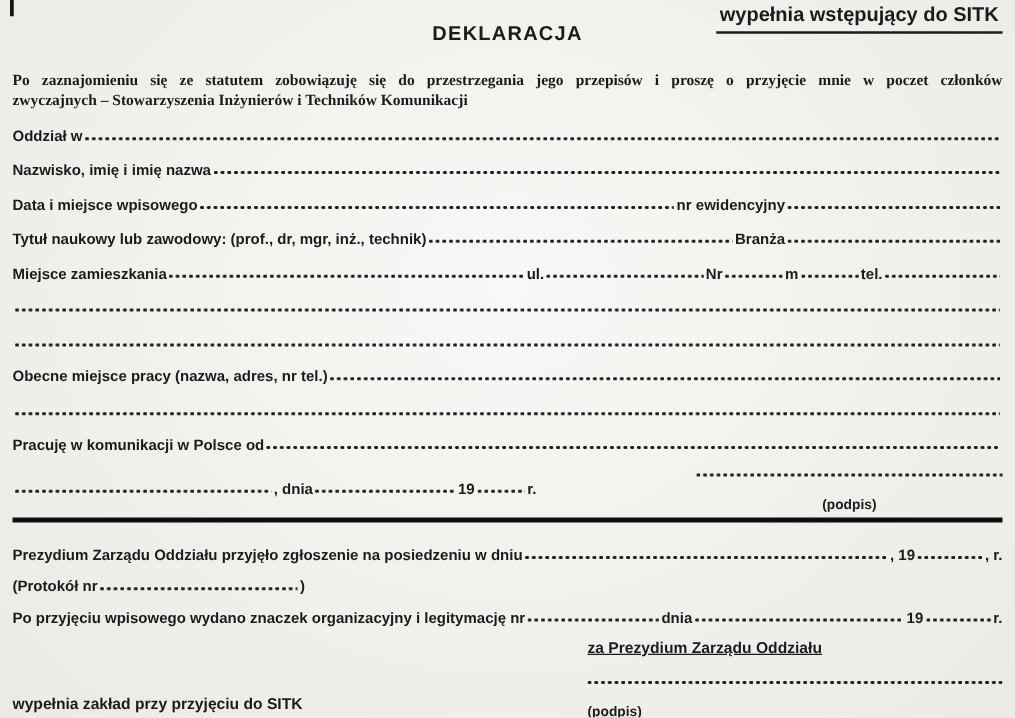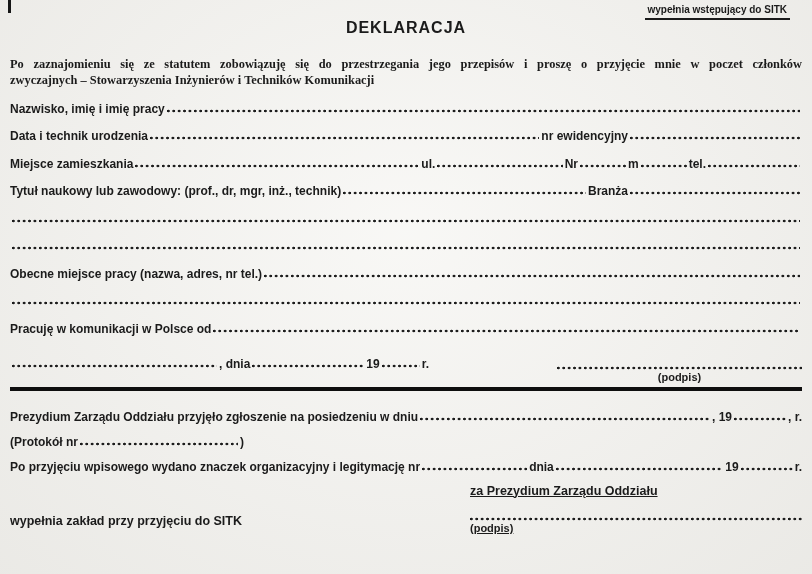--- a/index.html
+++ b/index.html
@@ -13,22 +13,22 @@
     color:#1b1b1b;
     font-family:"Liberation Sans", sans-serif;
     font-weight:700;
     overflow:hidden;
   }
   .edge-mark { position:absolute; left:8px; top:0; width:3px; height:13px; background:#161616; }
 
   .header { position:relative; height:40px; padding-top:9px; }
   .title  { margin:10px; text-align:center; font-size:16px; letter-spacing:1px; }
   .corner-note {
-    position:absolute; right:12px; top:4px;
-    font-size:10px; padding:0 3px 3px;
+    position:absolute; right:0; top:4px;
+    font-size:16px; padding:0 3px 3px;
     border-bottom:2px solid #1b1b1b;
   }
 
   .intro { margin:7px 0 0; font-size:12.4px; line-height:16px;font-family:Liberation Serif, serif; }
   .intro .l1 { display:block; text-align:justify; text-align-last:justify; }
   .intro .l2 { display:block; }
 
   .row { display:flex; align-items:flex-end; height:27.5px; font-size:12px; }
   #rows2 .row { height:25px;justify-content:center; }
   .lbl { line-height:14px; white-space:pre; }
@@ -38,21 +38,21 @@
     background-image: radial-gradient(circle at 1.6px 2px, #1c1c1c 1.3px, transparent 1.6px);
     background-size:5.4px 4px;
     background-repeat:repeat-x;
   }
 
   .row-sig { height:48px; }
   .row-sig .lbl { margin-bottom:13px; }
   .row-sig .leader:not(.sigleader) { margin-bottom:16px; }
   .sigcol { display:flex; flex-direction:column; align-items:center; flex:0 0 auto; }
   .sigcol .sigleader { width:100%; margin:0 0 1px; }
-  .podpis { font-size:11px; line-height:13px; }
+  .podpis { font-size:11px; line-height:13px;margin-top:15px; }
 
   .divider { height:4px; background:#0e0e0e; margin-top:3px; }
   #rows2 { margin-top:8px; }
 
   .bottom { display:flex; justify-content:space-between; align-items:flex-end; margin-top:10px; }
   .footer-left { font-size:12.5px; line-height:14px; margin-bottom:7px; }
   .bottom-sig { width:332px; display:flex; flex-direction:column; align-items:flex-start;text-decoration:underline; }
   .sig-title { font-size:12.5px; line-height:14px; }
   .bottom-sig .bsig { width:100%; margin:19px 0 1px; }
 </style>
@@ -67,46 +67,50 @@
     <div class="corner-note">wypełnia wstępujący do SITK</div>
   </div>
 
   <p class="intro">
     <span class="l1">Po zaznajomieniu się ze statutem zobowiązuję się do przestrzegania jego przepisów i proszę o przyjęcie mnie w poczet członków</span>
     <span class="l2">zwyczajnych – Stowarzyszenia Inżynierów i Techników Komunikacji</span>
   </p>
 
   <div id="rows1">
       <div class="row">
-        <span class="lbl">Nazwisko, imię i imię pracy</span>
+        <span class="lbl">Oddział w</span>
         <span class="leader" style="flex: 1 1 12px;"></span>
       </div>
       <div class="row">
-        <span class="lbl">Data i technik urodzenia</span>
+        <span class="lbl">Nazwisko, imię i imię nazwa</span>
+        <span class="leader" style="flex: 1 1 12px;"></span>
+      </div>
+      <div class="row">
+        <span class="lbl">Data i miejsce wpisowego</span>
         <span class="leader" style="flex: 1 1 12px;"></span>
         <span class="lbl">nr ewidencyjny</span>
+        <span class="leader" style="flex: 0 0 170px;"></span>
+      </div>
+      <div class="row">
+        <span class="lbl">Tytuł naukowy lub zawodowy: (prof., dr, mgr, inż., technik)</span>
+        <span class="leader" style="flex: 1 1 12px;"></span>
+        <span class="lbl">Branża</span>
         <span class="leader" style="flex: 0 0 170px;"></span>
       </div>
       <div class="row">
         <span class="lbl">Miejsce zamieszkania</span>
         <span class="leader" style="flex: 2.4 1 12px;"></span>
         <span class="lbl">ul.</span>
         <span class="leader" style="flex: 1 1 12px;"></span>
         <span class="lbl">Nr</span>
         <span class="leader" style="flex: 0 0 46px;"></span>
         <span class="lbl">m</span>
         <span class="leader" style="flex: 0 0 46px;"></span>
         <span class="lbl">tel.</span>
         <span class="leader" style="flex: 0 0 92px;"></span>
-      </div>
-      <div class="row">
-        <span class="lbl">Tytuł naukowy lub zawodowy: (prof., dr, mgr, inż., technik)</span>
-        <span class="leader" style="flex: 1 1 12px;"></span>
-        <span class="lbl">Branża</span>
-        <span class="leader" style="flex: 0 0 170px;"></span>
       </div>
       <div class="row">
         <span class="leader" style="flex: 1 1 12px;"></span>
       </div>
       <div class="row">
         <span class="leader" style="flex: 1 1 12px;"></span>
       </div>
       <div class="row">
         <span class="lbl">Obecne miejsce pracy (nazwa, adres, nr tel.)</span>
         <span class="leader" style="flex: 1 1 12px;"></span>

